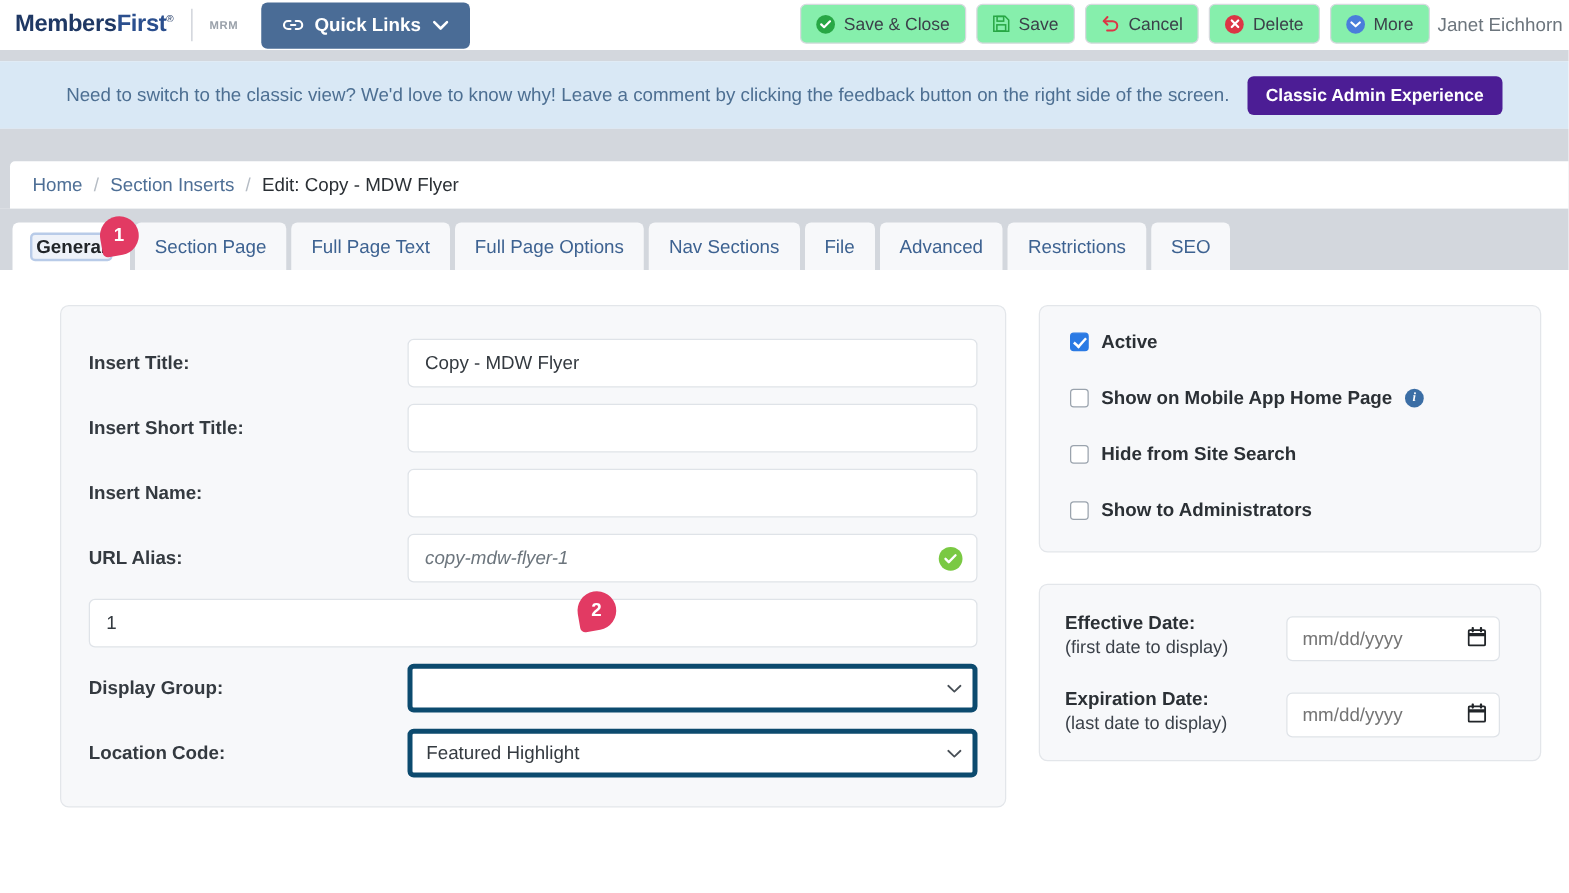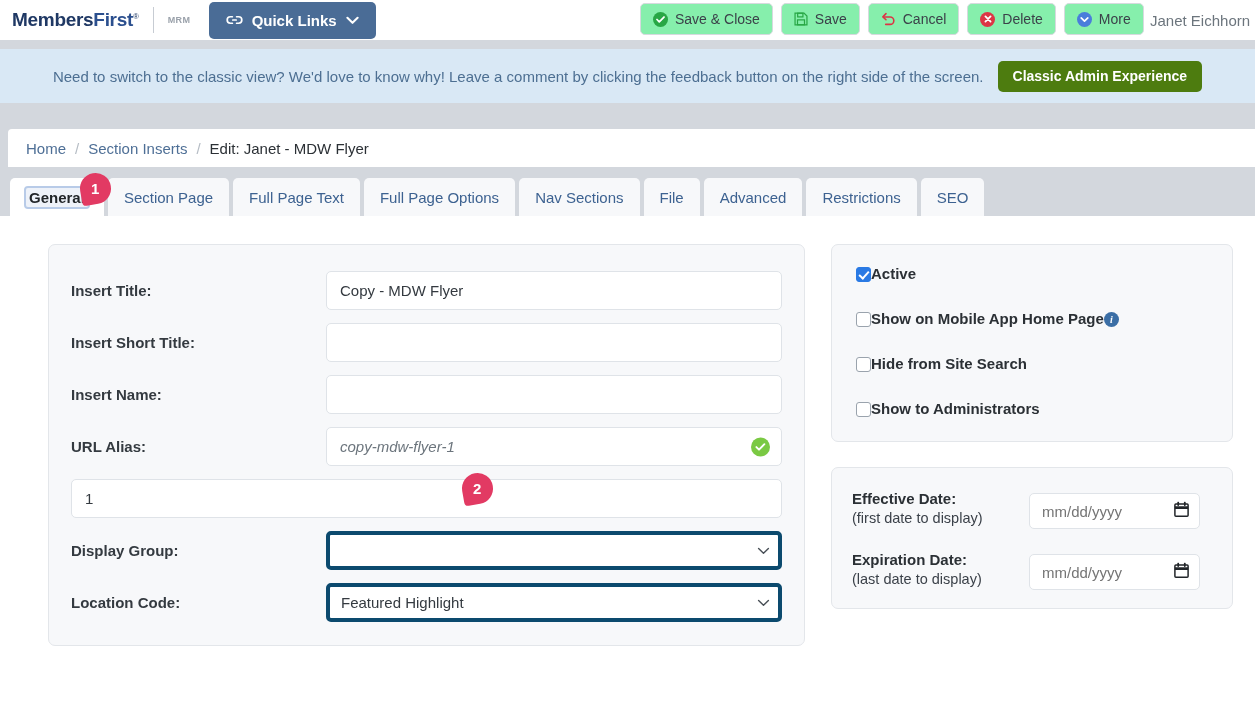--- a/index.html
+++ b/index.html
@@ -115,21 +115,21 @@
     display: flex;
     align-items: center;
     justify-content: center;
     gap: 14px;
   }
   .banner-text {
     font-size: 15px;
     color: #4d6f92;
   }
   .banner-btn {
-    background: #4d7c0f;
+    background: #4c1d95;
     color: #fff;
     border: none;
     border-radius: 5px;
     height: 31px;
     padding: 0 15px;
     font-size: 14px;
     font-weight: bold;
     font-family: "Liberation Sans", sans-serif;
     cursor: pointer;
     white-space: nowrap;
@@ -322,21 +322,22 @@
     transform: translateY(-50%);
     pointer-events: none;
     color: #495057;
     font-size: 12px;
     line-height: 1;
   }
 
   
   .chk-row {
     display: flex;
-    align-items: flex-end;
+    align-items: center;
+    gap: 10px;
     margin-bottom: 28px;
   }
   .chk-row:last-child { margin-bottom: 2px; }
   .cbox {
     width: 15px; height: 15px;
     border: 1px solid #9aa3ad;
     border-radius: 3px;
     background: #fff;
     flex: 0 0 auto;
     position: relative;
@@ -497,21 +498,21 @@
   <button class="banner-btn">Classic Admin Experience</button>
 </div>
 <div class="banner-sep"></div>
 
 <div class="crumb-strip">
   <div class="crumb-chip">
     <span class="crumb-link">Home</span>
     <span class="crumb-sep">/</span>
     <span class="crumb-link">Section Inserts</span>
     <span class="crumb-sep">/</span>
-    <span class="crumb-current">Edit: Janet - MDW Flyer</span>
+    <span class="crumb-current">Edit: Copy - MDW Flyer</span>
   </div>
 </div>
 
 <div class="tabs-strip">
   <div class="tab active">
     <span class="tab-focus">General</span>
   </div>
   <div class="tab">
     <span>Section Page</span>
   </div>

